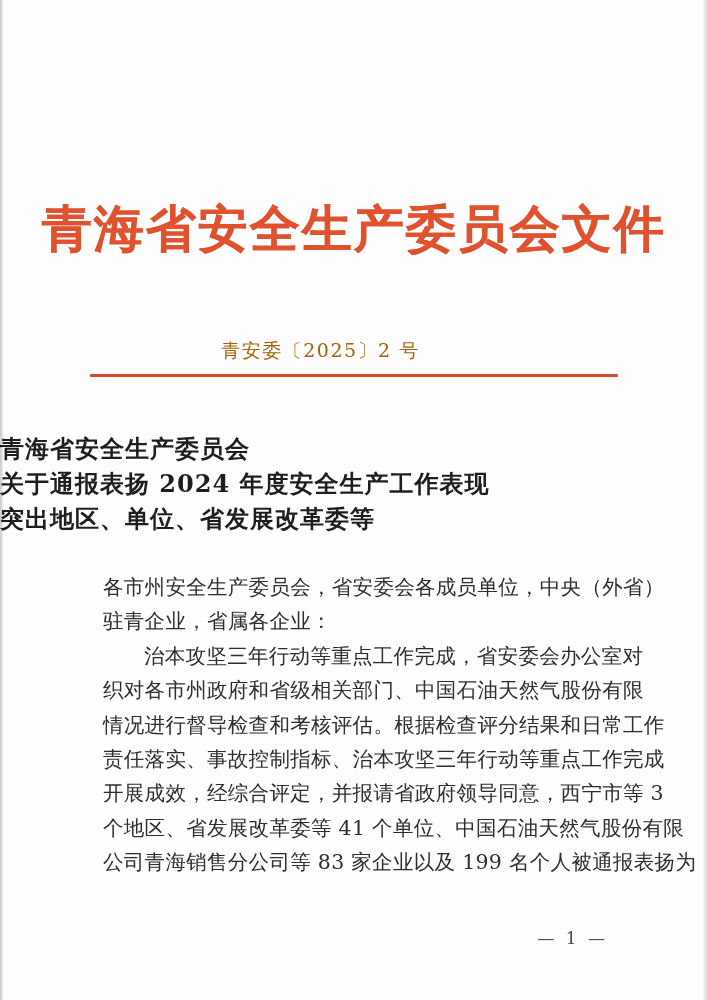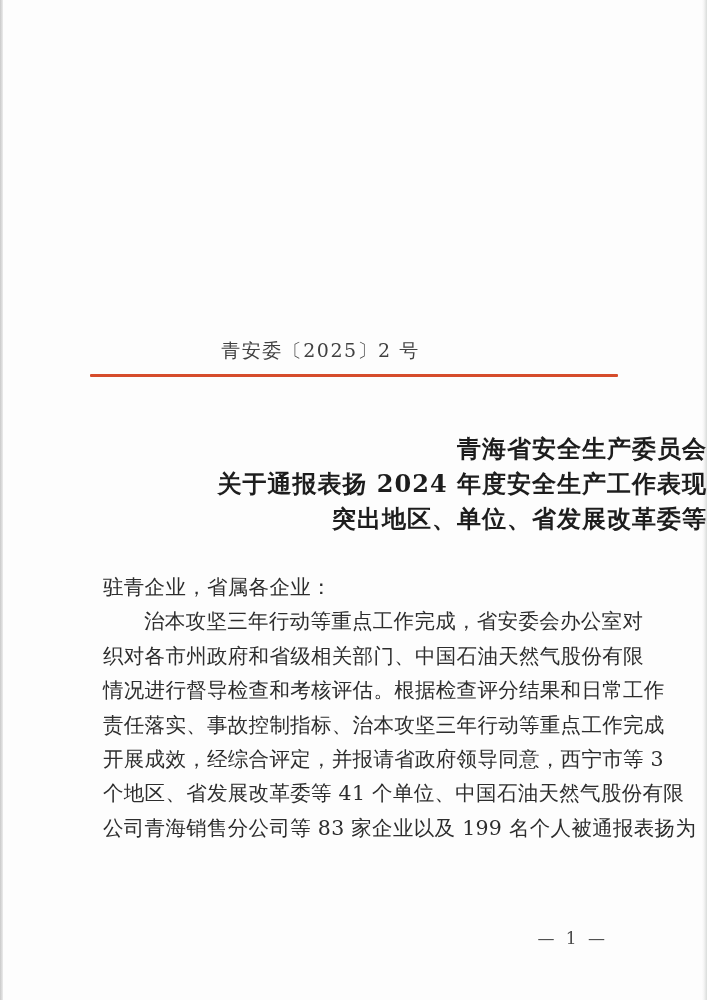--- a/index.html
+++ b/index.html
@@ -39,34 +39,34 @@
     text-shadow: 0.5px 0 0 #e0512e;
     white-space: nowrap;
   }
   .doc-number {
     position: absolute;
     top: 338px; left: 0;
     width: 641px;
     text-align: center;
     font-size: 19px;
     letter-spacing: 1.5px;
-    color: #404040;
+    color: #a16207;
   }
   .red-line {
     position: absolute;
     top: 374px; left: 90px;
     width: 528px; height: 3px;
     background: #d64c2b;
     border-radius: 1px;
   }
   .doc-title {
     position: absolute;
     top: 431px; left: 0;
     width: 707px;
-    text-align: right;
+    text-align: left;
     font-size: 24px;
     font-weight: bold;
     color: #1d1d1d;
     line-height: 35px;
     letter-spacing: 1px;
   }
   .body-text {
     position: absolute;
     top: 570px; left: 103px;
     width: 520px;
@@ -85,32 +85,34 @@
     color: #4a4a4a;
   }
 </style>
 </head>
 <body>
 
 <div class="page">
   <div class="scan-edge-left"></div>
   <div class="scan-edge-right"></div>
 
+  <div class="letterhead-title">青海省安全生产委员会文件</div>
 
   <div class="doc-number">青安委〔2025〕2 号</div>
 
   <div class="red-line"></div>
 
   <div class="doc-title">
     <div class="title-line">青海省安全生产委员会</div>
     <div class="title-line">关于通报表扬 2024 年度安全生产工作表现</div>
     <div class="title-line">突出地区、单位、省发展改革委等</div>
   </div>
 
   <div class="body-text">
+    <div class="body-line">各市州安全生产委员会，省安委会各成员单位，中央（外省）</div>
     <div class="body-line">驻青企业，省属各企业：</div>
     <div class="body-line indent">治本攻坚三年行动等重点工作完成，省安委会办公室对</div>
     <div class="body-line">织对各市州政府和省级相关部门、中国石油天然气股份有限</div>
     <div class="body-line">情况进行督导检查和考核评估。根据检查评分结果和日常工作</div>
     <div class="body-line">责任落实、事故控制指标、治本攻坚三年行动等重点工作完成</div>
     <div class="body-line">开展成效，经综合评定，并报请省政府领导同意，西宁市等 3</div>
     <div class="body-line">个地区、省发展改革委等 41 个单位、中国石油天然气股份有限</div>
     <div class="body-line">公司青海销售分公司等 83 家企业以及 199 名个人被通报表扬为</div>
   </div>
 

